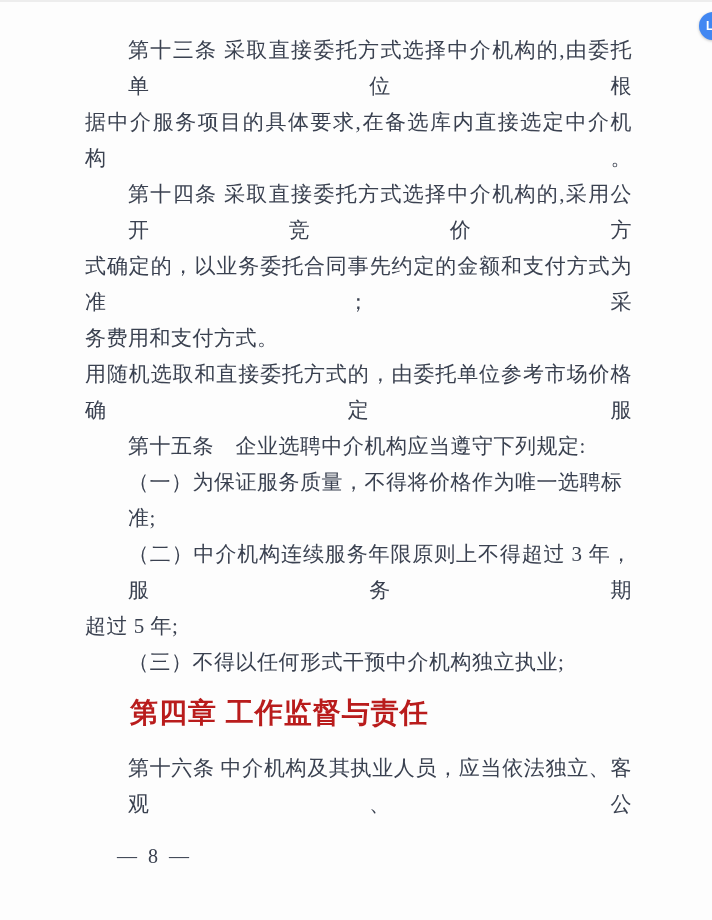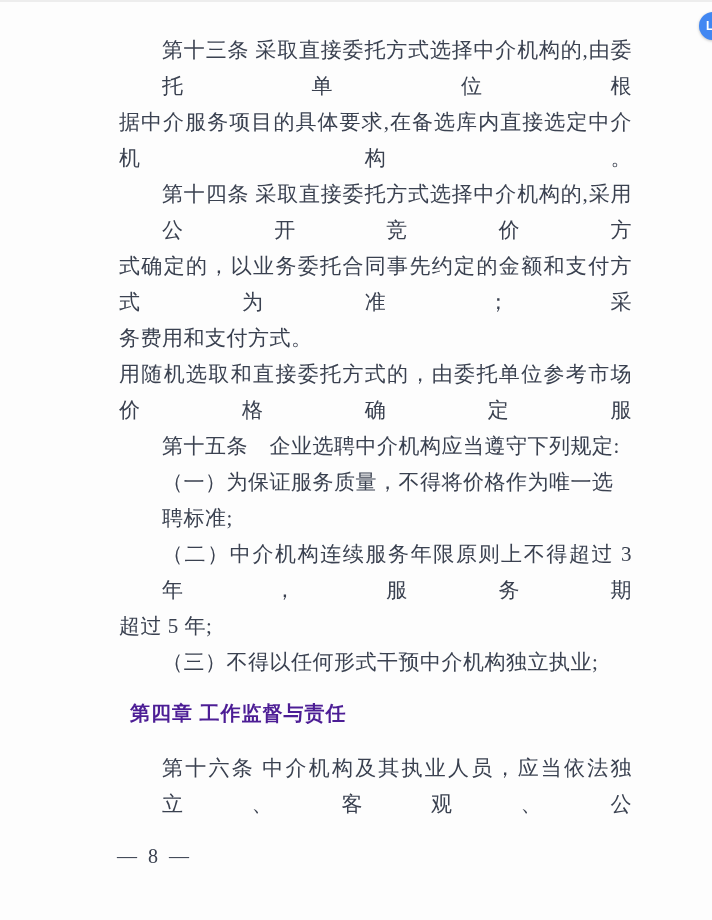--- a/index.html
+++ b/index.html
@@ -17,29 +17,28 @@
   }
   .content{
     position:absolute;left:85px;top:32px;width:547px;
     color:#3a4150;
     font-size:21px;
   }
   .line{
     line-height:36px;
     min-height:36px;
     letter-spacing:0.5px;
-    margin-left:34px;
   }
   .line.i{padding-left:43px;}
   .line.j{text-align:justify;text-align-last:justify;}
   .chapter{
     font-family:"Liberation Sans","DejaVu Sans",sans-serif;
     font-weight:bold;
-    font-size:20px;
-    color:#4c1d95;
+    font-size:28px;
+    color:#b91c1c;
     line-height:36px;
     padding-left:45px;
     margin:15px 0 19px 0;
     letter-spacing:1px;
   }
   .page-number{
     position:absolute;left:117px;top:845px;
     font-size:20px;
     color:#3a4150;
     letter-spacing:3px;

